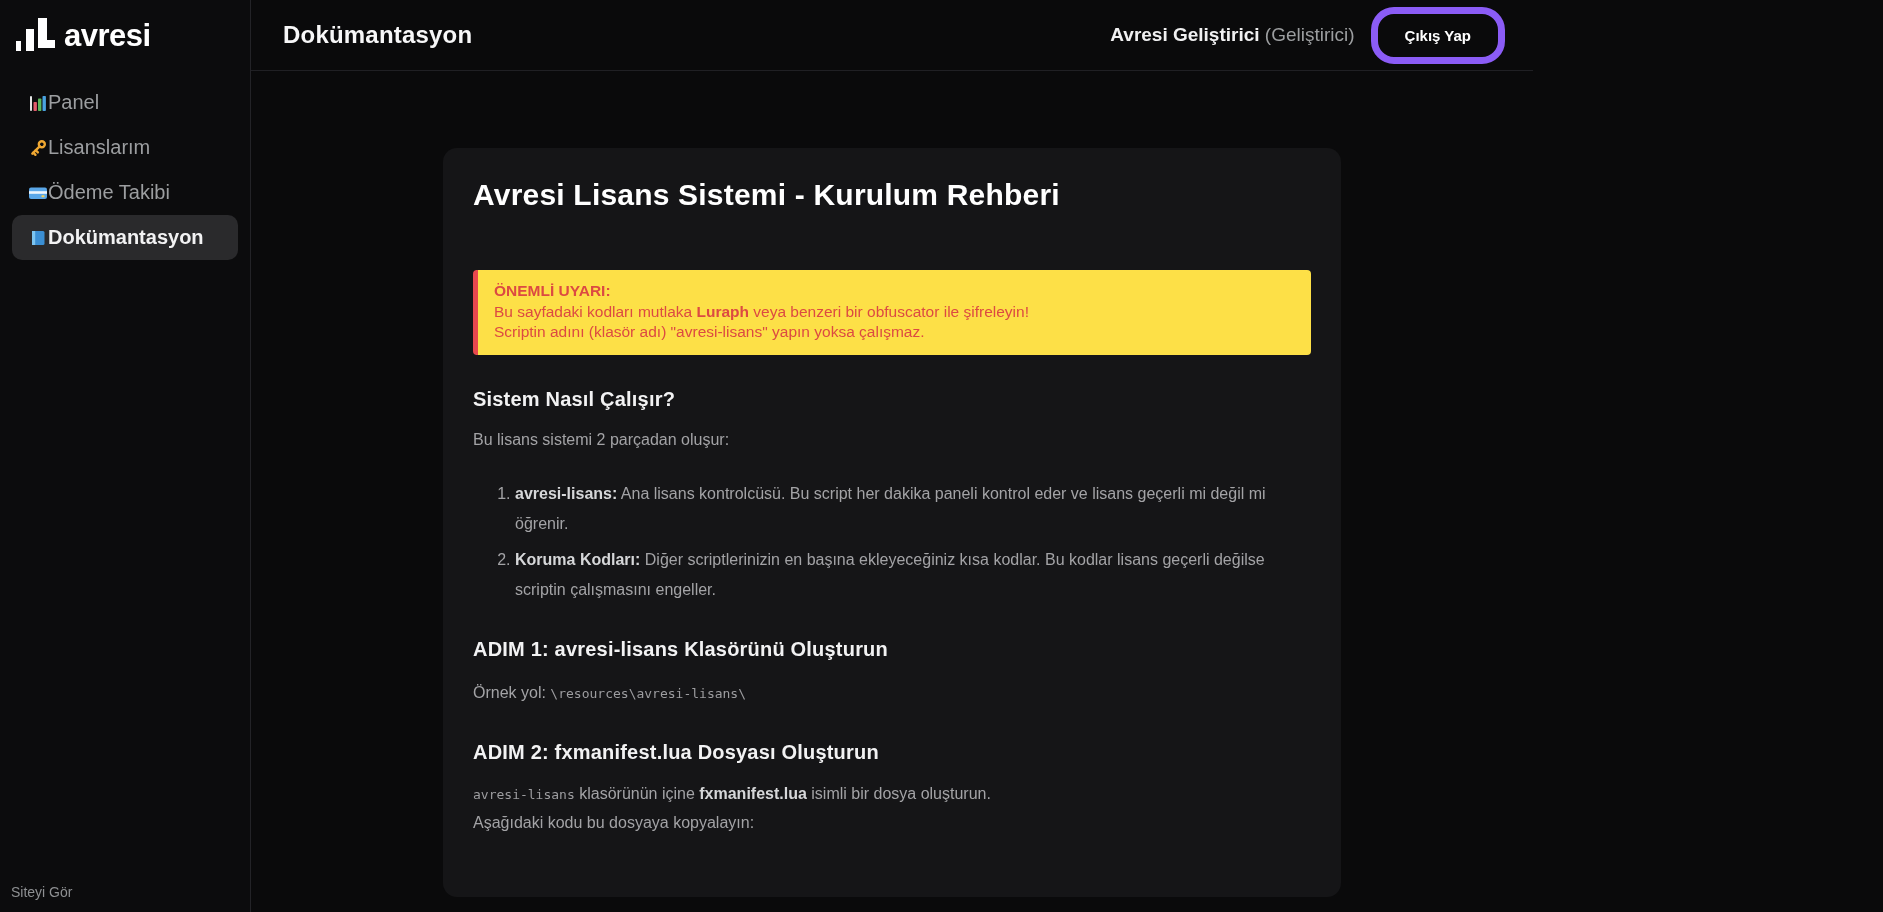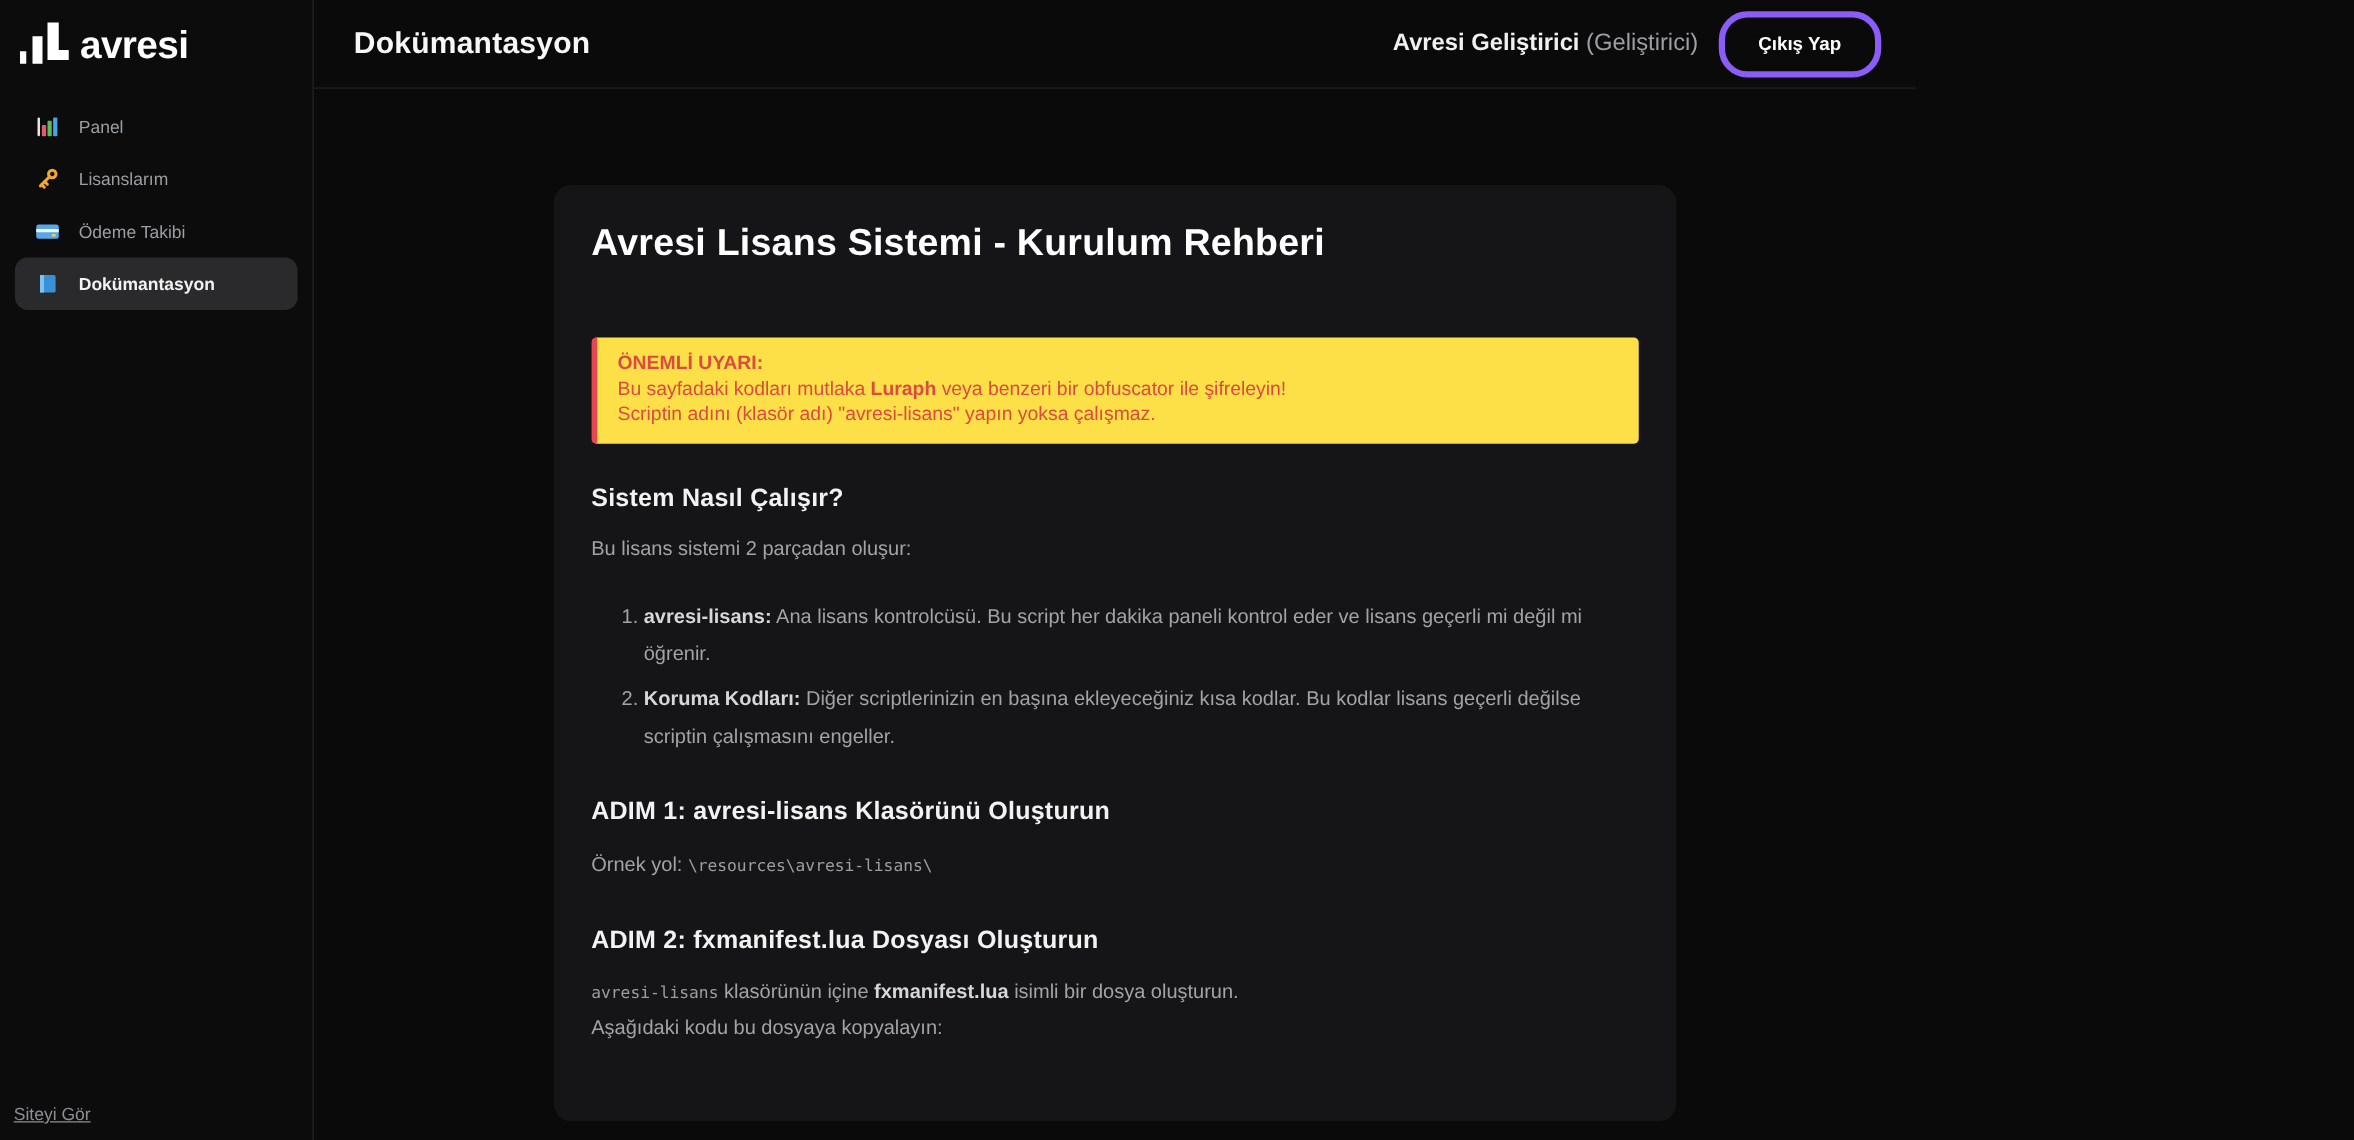--- a/index.html
+++ b/index.html
@@ -17,48 +17,48 @@
     width: 251px; height: 100%;
     background: #0c0c0d;
     border-right: 1px solid #232327;
     flex: 0 0 251px;
   }
   .logo { display: flex; align-items: center; gap: 8px; padding: 12px 14px 10px 14px; height: 70px; }
   .logo-mark { width: 42px; height: 44px; }
   .logo-text { font-size: 31px; font-weight: bold; color: #ffffff; letter-spacing: -0.5px; }
   .nav { margin-top: 10px; display: flex; flex-direction: column; }
   .nav-item {
-    display: flex; align-items: center; gap: 15px;
+    display: flex; align-items: center; 
     margin: 0 12px; padding: 11px 16px;
     border-radius: 10px;
-    font-size: 14px; color: #9c9ea0;
+    font-size: 20px; color: #9c9ea0;
     cursor: pointer;
   }
   .nav-item.active { background: #2a2a2c; color: #f2f2f3; font-weight: bold; }
   .nav-icon { width: 20px; height: 20px; flex: 0 0 20px; }
   .sidebar-footer { position: absolute; left: 11px; bottom: 11px; }
-  .site-link { font-size: 14px; color: #8e9092; text-decoration: underline; cursor: pointer; }
+  .site-link { font-size: 14px; color: #8e9092; cursor: pointer; }
 
   
   .main { flex: 1; display: flex; flex-direction: column; min-width: 0; }
   .topbar {
     height: 71px; flex: 0 0 71px;
     display: flex; align-items: center; justify-content: space-between;
     padding: 0 28px 0 32px;
     border-bottom: 1px solid #202024;
     background: #0a0a0b;
   }
   .topbar-title { font-size: 24px; font-weight: bold; color: #f7f7f8; letter-spacing: 0.2px; }
   .topbar-right { display: flex; align-items: center; gap: 16px; }
   .user-info { font-size: 19px; }
   .user-name { font-weight: bold; color: #f0f0f1; }
   .user-role { color: #9c9ea0; }
   .logout-btn {
     background: transparent;
-    border: 5px solid #8b5cf6;
+    border: 7px solid #8b5cf6;
     border-radius: 23px;
     color: #ffffff; font-weight: bold; font-size: 15px;
     font-family: "Liberation Sans", "DejaVu Sans", sans-serif;
     padding: 13px 27px;
     cursor: pointer;
   }
 
   
   .content { flex: 1; overflow: hidden; }
   .card {

